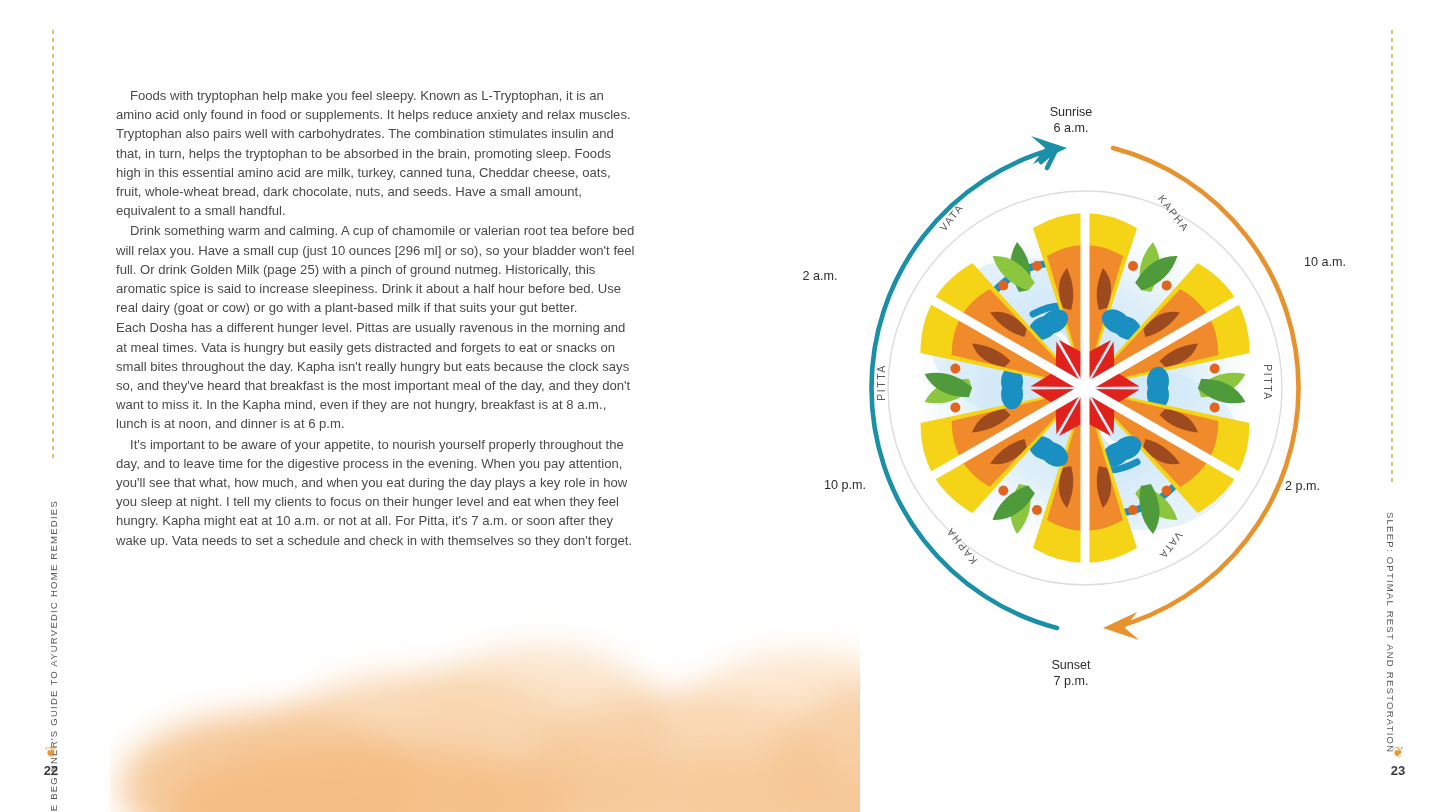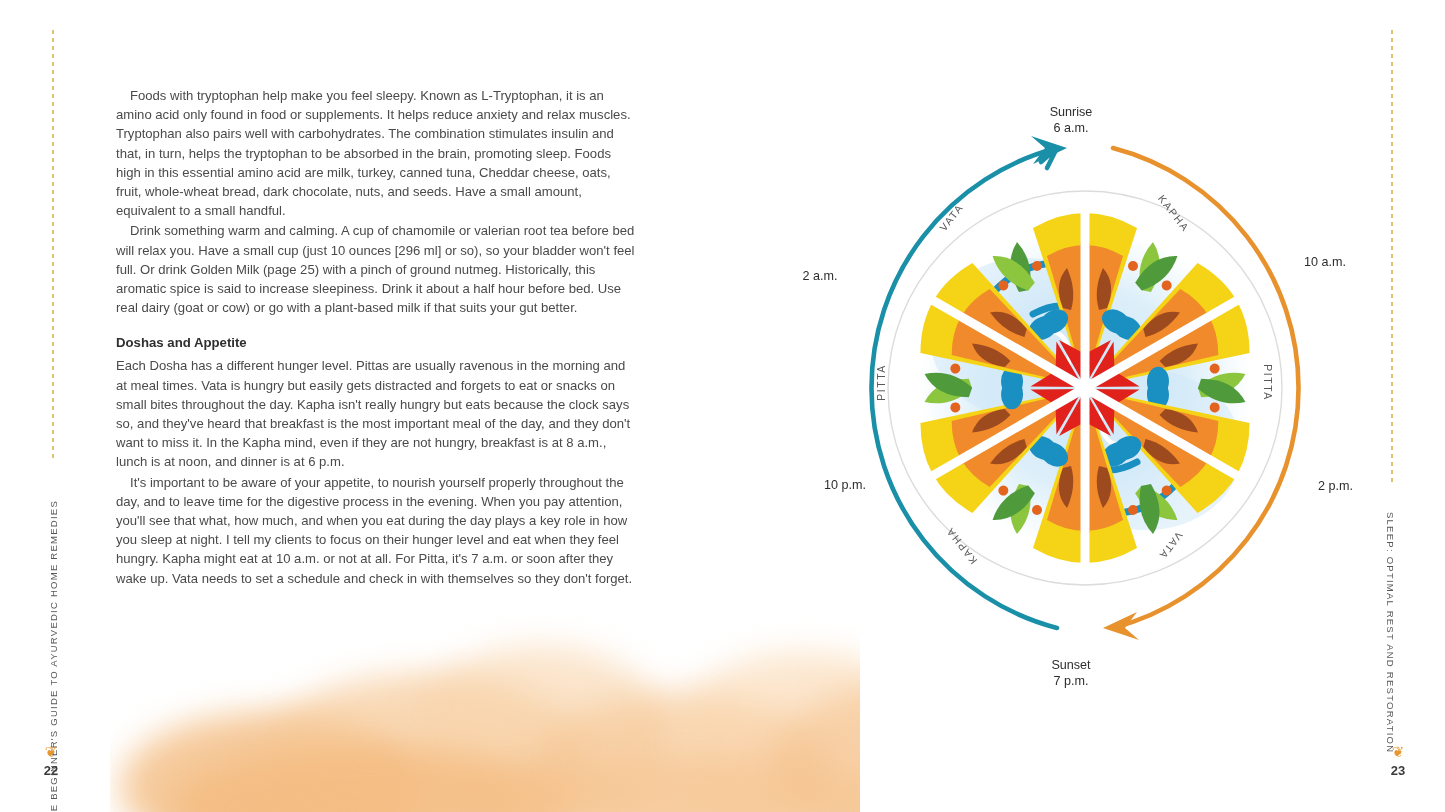--- a/index.html
+++ b/index.html
@@ -76,21 +76,21 @@
 
   .diag-label{
     position:absolute;font-size:12.6px;color:#2e2e2e;white-space:nowrap;
     text-align:center;line-height:16px;
   }
   .diag-label.sunrise{left:1018px;top:104px;width:106px;}
   .diag-label.sunset{left:1018px;top:637px;width:106px;margin-top:20px;}
   .diag-label.t2am{left:780px;top:268px;width:80px;text-align:center;}
   .diag-label.t10pm{left:780px;top:477px;width:86px;text-align:right;}
   .diag-label.t10am{left:1285px;top:254px;width:80px;text-align:center;}
-  .diag-label.t2pm{left:1318px;top:478px;width:80px;text-align:left;}
+  .diag-label.t2pm{left:1285px;top:478px;width:80px;text-align:left;}
 
   .dosha-label{
     position:absolute;font-size:10.4px;letter-spacing:1.6px;
     color:#5a5a5a;white-space:nowrap;
   }
   .dl-vata-tl{left:936px;top:212px;transform:rotate(-52deg);}
   .dl-kapha-tr{left:1152px;top:208px;transform:rotate(52deg);}
   .dl-pitta-l{left:863px;top:377px;transform:rotate(-90deg);transform-origin:center;}
   .dl-pitta-r{left:1249px;top:377px;transform:rotate(90deg);transform-origin:center;}
   .dl-kapha-bl{left:940px;top:540px;transform:rotate(-128deg);}
@@ -112,21 +112,20 @@
     <div class="num">22</div>
   </div>
   <div class="folio right">
     <div class="ornament">❦</div>
     <div class="num">23</div>
   </div>
 
   <div class="text-column">
     <p class="body-para">Foods with tryptophan help make you feel sleepy. Known as L-Tryptophan, it is an amino acid only found in food or supplements. It helps reduce anxiety and relax muscles. Tryptophan also pairs well with carbohydrates. The combination stimulates insulin and that, in turn, helps the tryptophan to be absorbed in the brain, promoting sleep. Foods high in this essential amino acid are milk, turkey, canned tuna, Cheddar cheese, oats, fruit, whole-wheat bread, dark chocolate, nuts, and seeds. Have a small amount, equivalent to a small handful.</p>
     <p class="body-para">Drink something warm and calming. A cup of chamomile or valerian root tea before bed will relax you. Have a small cup (just 10 ounces [296 ml] or so), so your bladder won't feel full. Or drink Golden Milk (page 25) with a pinch of ground nutmeg. Historically, this aromatic spice is said to increase sleepiness. Drink it about a half hour before bed. Use real dairy (goat or cow) or go with a plant-based milk if that suits your gut better.</p>
-    <h2 class="section-heading">Doshas and Appetite</h2>
     <p class="body-para no-indent">Each Dosha has a different hunger level. Pittas are usually ravenous in the morning and at meal times. Vata is hungry but easily gets distracted and forgets to eat or snacks on small bites throughout the day. Kapha isn't really hungry but eats because the clock says so, and they've heard that breakfast is the most important meal of the day, and they don't want to miss it. In the Kapha mind, even if they are not hungry, breakfast is at 8 a.m., lunch is at noon, and dinner is at 6 p.m.</p>
     <p class="body-para">It's important to be aware of your appetite, to nourish yourself properly throughout the day, and to leave time for the digestive process in the evening. When you pay attention, you'll see that what, how much, and when you eat during the day plays a key role in how you sleep at night. I tell my clients to focus on their hunger level and eat when they feel hungry. Kapha might eat at 10 a.m. or not at all. For Pitta, it's 7 a.m. or soon after they wake up. Vata needs to set a schedule and check in with themselves so they don't forget.</p>
   </div>
 
   <div class="watercolor">
     <div class="blob wb1"></div>
       <div class="blob wb2"></div>
       <div class="blob wb3"></div>
     <div class="blob wb4"></div>
       <div class="blob wb5"></div>

